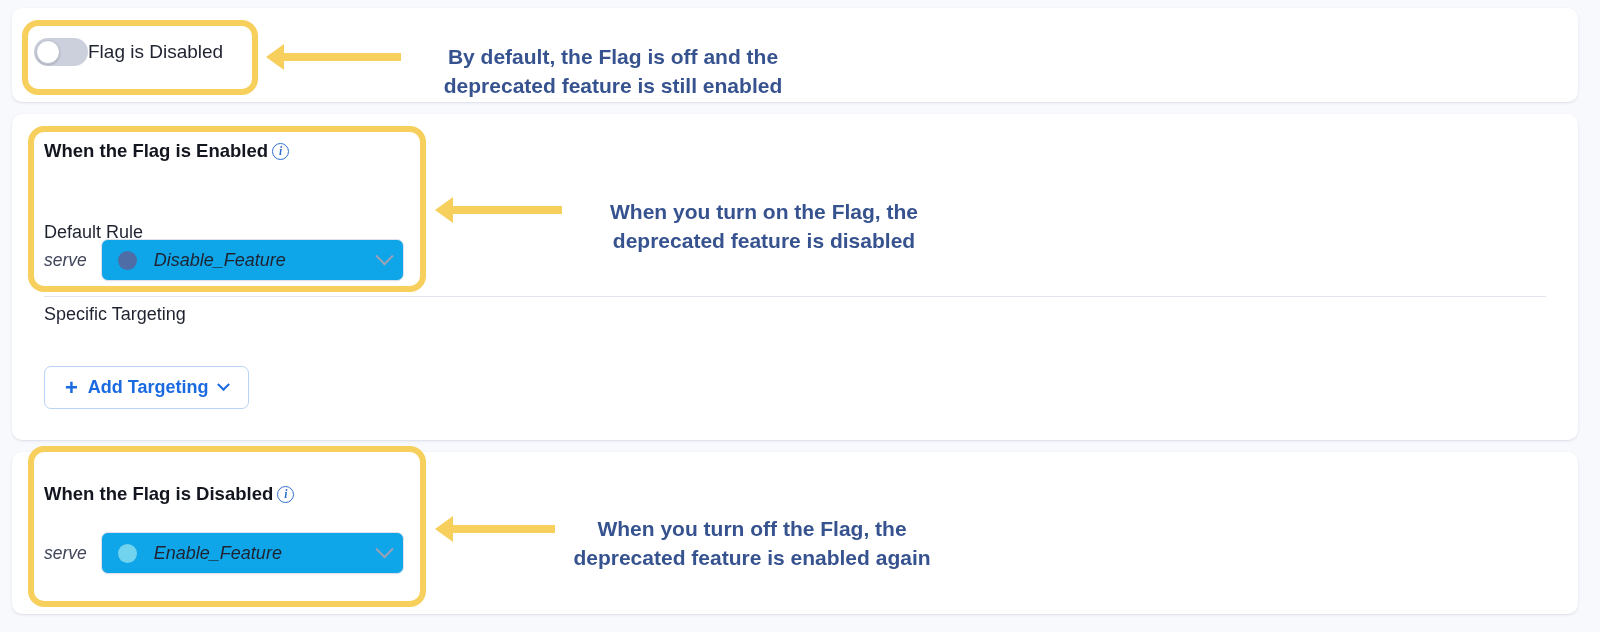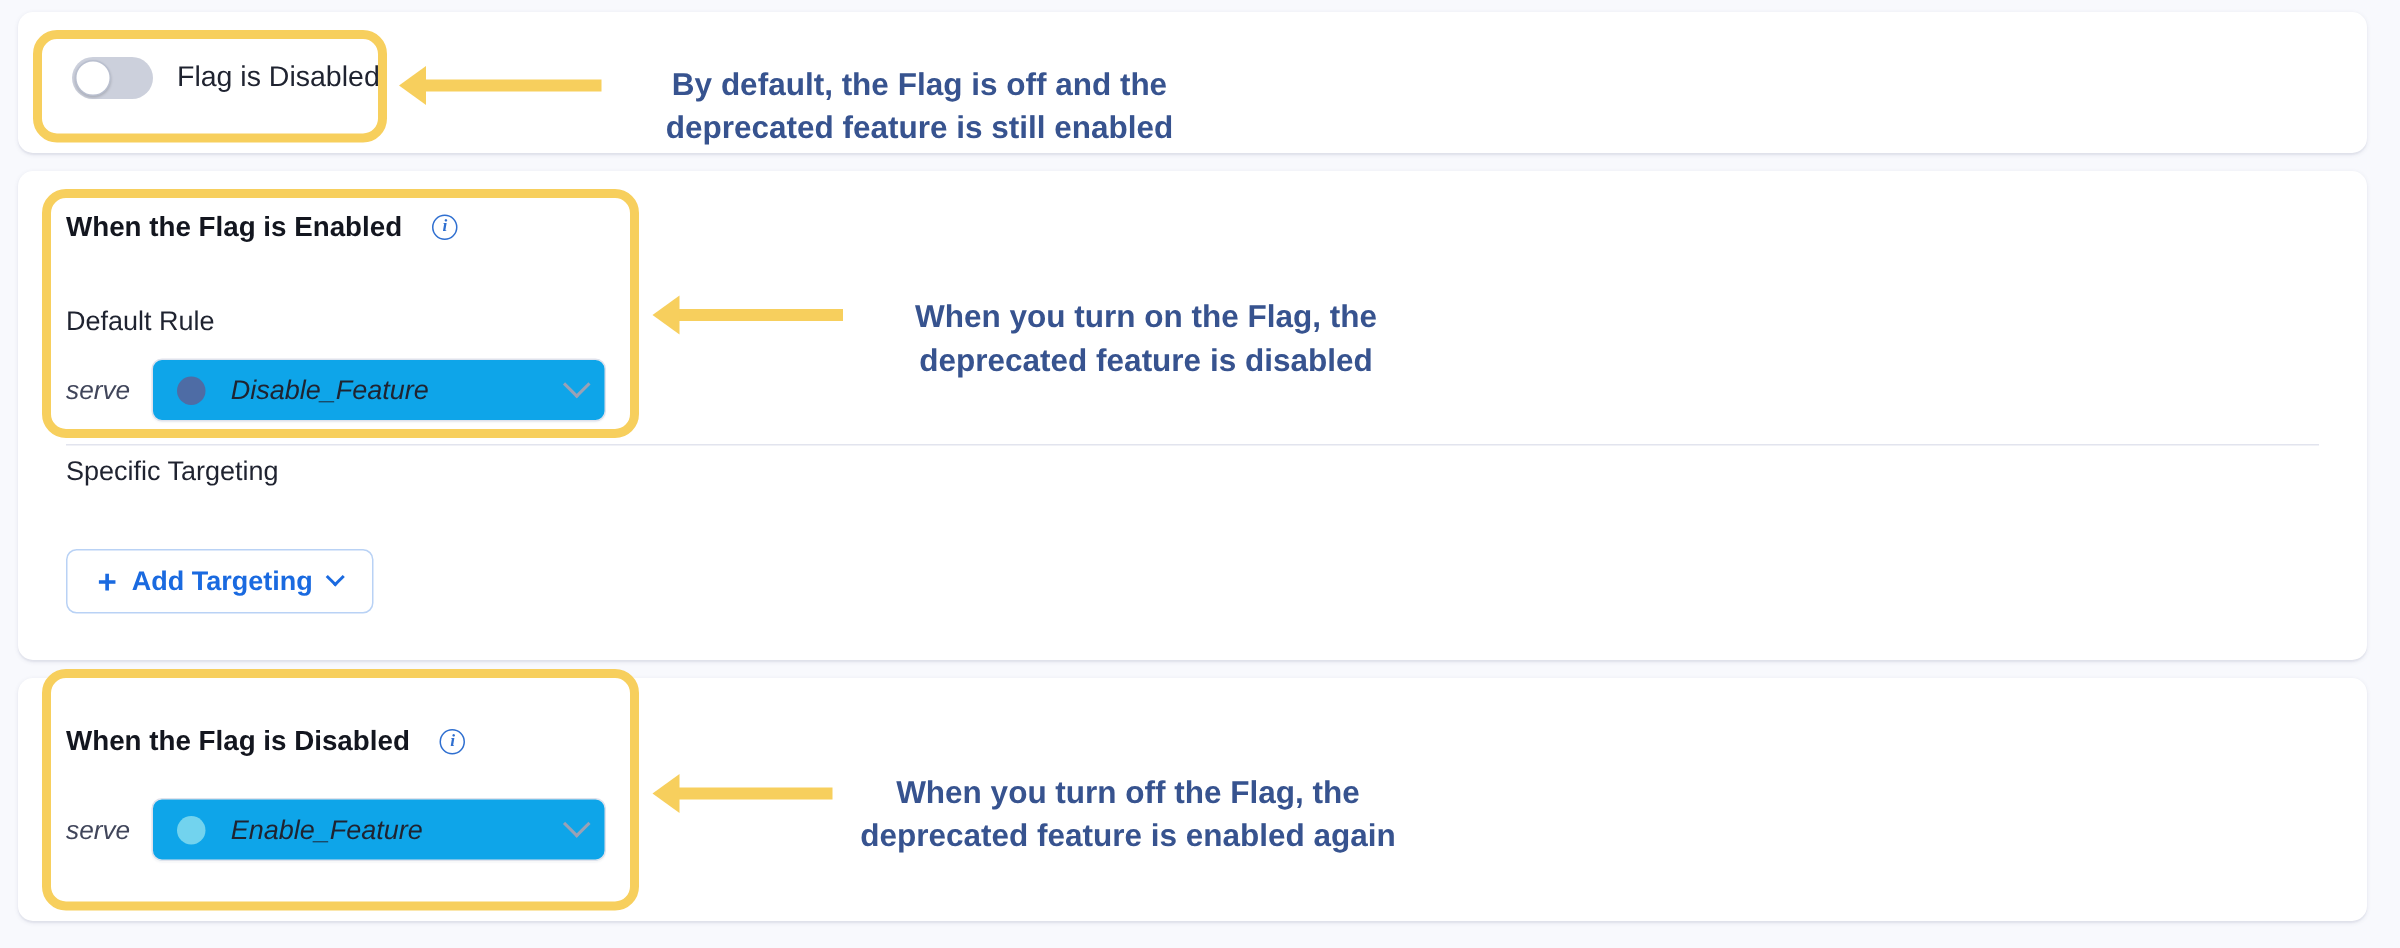--- a/index.html
+++ b/index.html
@@ -29,25 +29,24 @@
                 0 1px 1px rgba(60, 64, 110, 0.05);
   }
 
   #card-toggle   { top: 8px;   height: 94px; }
   #card-enabled  { top: 114px; height: 326px; }
   #card-disabled { top: 452px; height: 162px; }
 
   
   .toggle-row {
     position: absolute;
-    left: 36px;
+    left: 22px;
     top: 30px;
     display: flex;
     align-items: center;
-    gap: 16px;
   }
   .switch {
     width: 54px;
     height: 28px;
     border-radius: 14px;
     background: #ccd0dc;
     position: relative;
     flex: none;
     cursor: pointer;
   }
@@ -66,21 +65,21 @@
     font-size: 19px;
     color: #1f2330;
     white-space: nowrap;
   }
 
   
   .section-head {
     position: absolute;
     display: flex;
     align-items: center;
-    gap: 20px;
+    gap: 4px;
     font-size: 18.5px;
     font-weight: bold;
     color: #13161f;
     white-space: nowrap;
   }
   .info-icon {
     width: 17px;
     height: 17px;
     border-radius: 50%;
     border: 1.6px solid #2f6fd0;
@@ -242,21 +241,21 @@
   </div>
 </div>
 
 <div class="card" id="card-enabled">
 
   <div class="section-head" style="left:32px; top:26px;">
     <span>When the Flag is Enabled</span>
     <span class="info-icon">i</span>
   </div>
 
-  <div class="sub-label" style="left:32px; top:90px;">Default Rule</div>
+  <div class="sub-label" style="left:32px; top:108px;">Default Rule</div>
 
   <div class="serve-row" style="left:32px; top:125px;">
     <span class="serve-word">serve</span>
     <div class="dropdown">
       <span class="dot" style="background:#4e6ca5;"></span>
       <span class="dd-value">Disable_Feature</span>
       <span class="chevron"></span>
     </div>
   </div>
 

